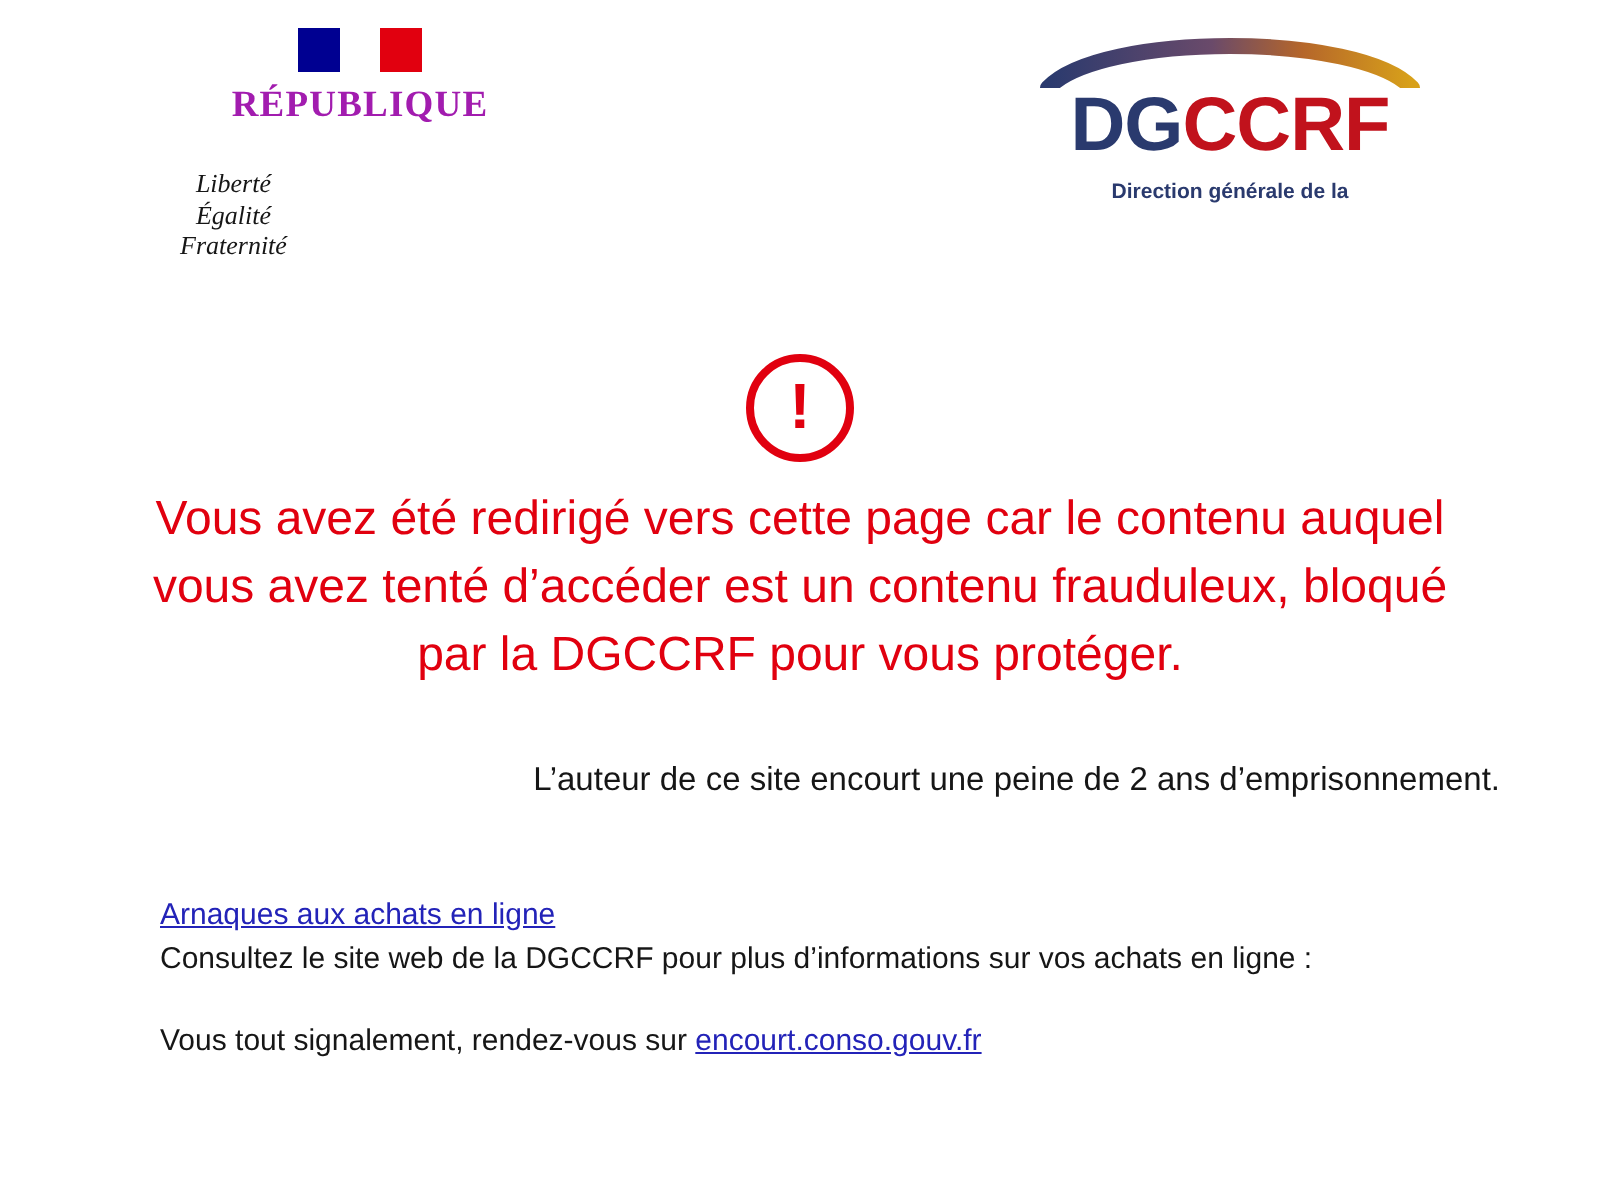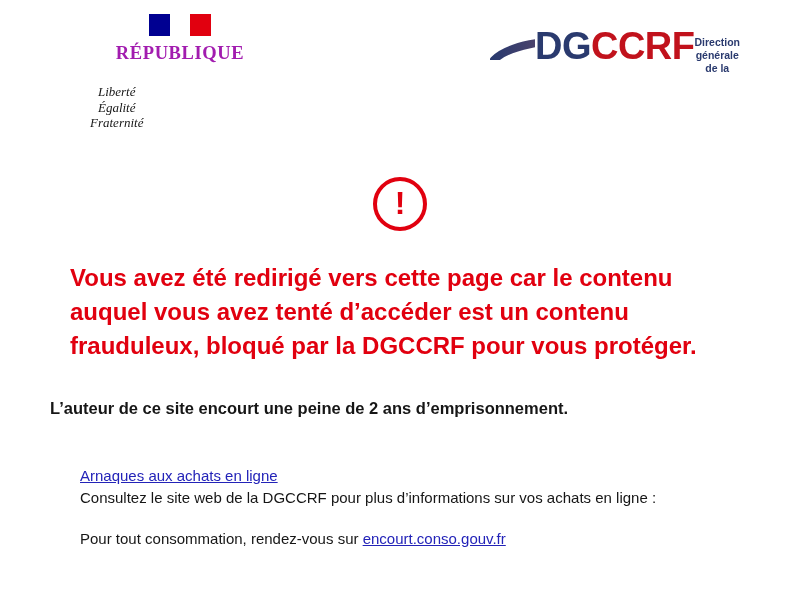--- a/index.html
+++ b/index.html
@@ -60,21 +60,21 @@
     text-align: center;
     color: #161616;
     align-self: flex-start;
     padding-left: 10px;
   }
 
   
   .dgccrf {
     width: 250px;
     display: flex;
-    flex-direction: row;
+    flex-direction: column;
     align-items: center;
     padding-top: 4px;
   }
   .dgccrf-arc {
     width: 190px;
     height: 26px;
     position: relative;
     overflow: hidden;
   }
   .dgccrf-arc svg { display: block; }
@@ -82,21 +82,21 @@
     margin-top: -2px;
     font-family: "Liberation Sans", sans-serif;
     font-weight: bold;
     font-size: 38px;
     letter-spacing: -0.5px;
     line-height: 42px;
   }
   .dgccrf-word .dg { color: #2a3a6e; }
   .dgccrf-word .ccrf { color: #c1121c; }
   .dgccrf-sub {
-    margin-top: 18px;
+    margin-top: 6px;
     font-size: 10.5px;
     line-height: 13px;
     font-weight: bold;
     color: #2a3a6e;
     text-align: center;
     max-width: 220px;
   }
 
   
   .warn-wrap {
@@ -119,33 +119,33 @@
     font-family: "Liberation Sans", sans-serif;
     font-weight: bold;
     font-size: 32px;
     line-height: 32px;
     position: relative;
     top: -1px;
   }
 
   
   .alert-text {
-    margin: 30px auto 0;
+    margin: 12px auto 0;
     width: 660px;
+    text-align: center;
     color: #e1000f;
     font-size: 24px;
     line-height: 34px;
-    font-weight: bold;
   }
 
   .penalty-text {
     margin: 34px auto 0;
     width: 700px;
-    text-align: left;
-    font-weight: bold;
+    text-align: right;
+    font-weight: normal;
     font-size: 16.5px;
     line-height: 22px;
     color: #161616;
   }
 
   
   .info {
     margin: 46px 0 0 80px;
     font-size: 15px;
     line-height: 22px;
@@ -211,15 +211,15 @@
 <div class="alert-text">Vous avez été redirigé vers cette page car le contenu auquel vous avez tenté d’accéder est un contenu frauduleux, bloqué par la DGCCRF pour vous protéger.</div>
 
 <div class="penalty-text">L’auteur de ce site encourt une peine de 2 ans d’emprisonnement.</div>
 
 <div class="info">
   <p>
     <a href="#">Arnaques aux achats en ligne</a>
   </p>
   <p>Consultez le site web de la DGCCRF pour plus d’informations sur vos achats en ligne :</p>
   <div class="block2">
-    <p><span>Pour tout consommation, rendez-vous sur </span><a href="#">encourt.conso.gouv.fr</a></p>
+    <p><span>Vous tout signalement, rendez-vous sur </span><a href="#">encourt.conso.gouv.fr</a></p>
   </div>
 </div>
 
 </body></html>

